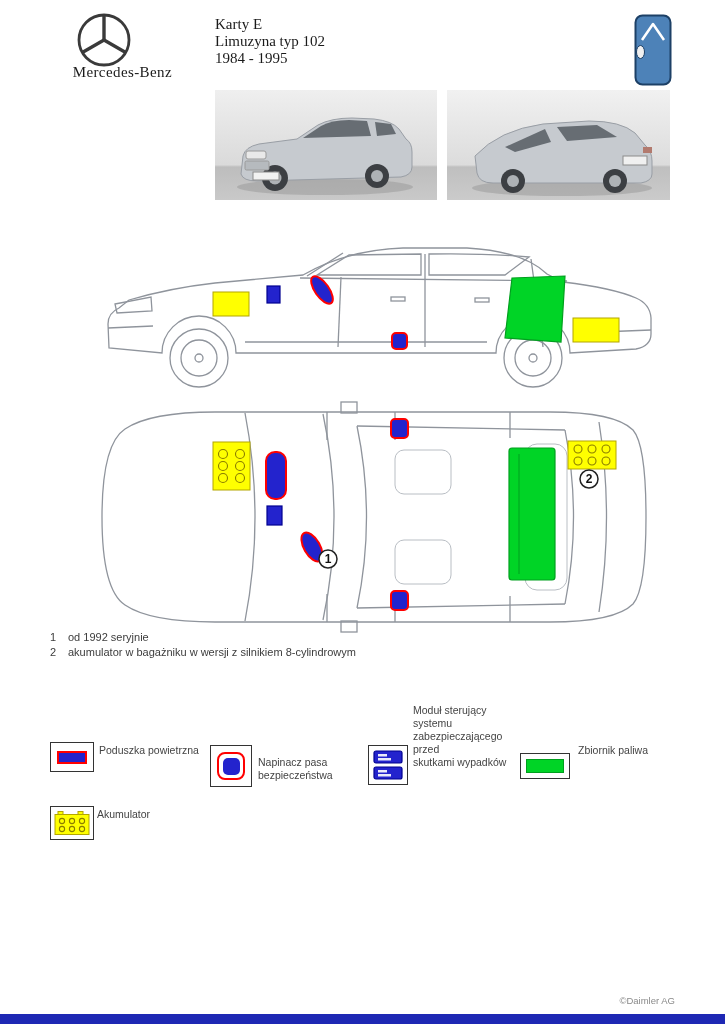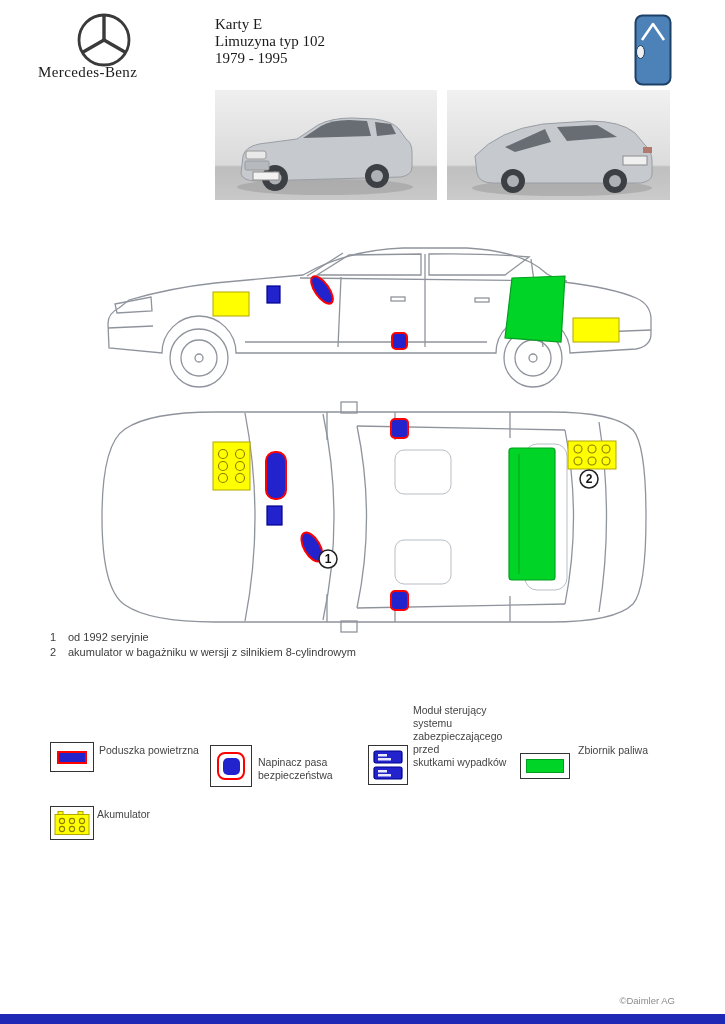--- a/index.html
+++ b/index.html
@@ -12,21 +12,21 @@
     --marker-green-dark:#00a01e;
     --footer-bar:#1e28b4;
     --rescue-icon-blue:#4d82b8;
   }
   *{box-sizing:border-box;margin:0;padding:0}
   body{margin:0;background:#e8e8e8;font-family:"Liberation Sans",sans-serif}
   .page{position:relative;width:725px;height:1024px;background:#ffffff;overflow:hidden}
   .abs{position:absolute}
 
   .title-block{left:215px;top:16px;font-family:"Liberation Serif",serif;font-size:15px;line-height:17px;color:#1a1a1a}
-  .brand-text{left:38px;top:64px;width:134px;text-align:left;font-family:"Liberation Serif",serif;font-size:15px;letter-spacing:.4px;color:#1a1a1a}
+  .brand-text{left:38px;top:64px;width:134px;text-align:right;font-family:"Liberation Serif",serif;font-size:15px;letter-spacing:.4px;color:#1a1a1a}
 
   .photo{border:0;overflow:hidden}
 
   .notes{left:50px;top:630px;font-size:11px;color:#3c3c3c;line-height:14.5px}
   .note-row{display:flex}
   .note-num{width:18px;flex:none}
 
   .lg-box{background:#fff;border:1px solid #333;display:flex;align-items:center;justify-content:center}
   .lg-label{font-size:10.5px;line-height:13px;color:#444}
 
@@ -61,21 +61,21 @@
       <line x1="28" y1="28" x2="28" y2="4.5"></line>
       <line x1="28" y1="28" x2="7.6" y2="39.7"></line>
       <line x1="28" y1="28" x2="48.4" y2="39.7"></line>
     </g>
   </svg>
   <div class="abs brand-text">Mercedes-Benz</div>
 
   <div class="abs title-block">
     <div>Karty E</div>
     <div>Limuzyna typ 102</div>
-    <div>1979 - 1995</div>
+    <div>1984 - 1995</div>
   </div>
 
   <svg class="abs" style="left:634px;top:14px" width="38" height="72" viewBox="0 0 38 72">
     <rect x="1.5" y="1.5" width="35" height="69" rx="7" fill="var(--rescue-icon-blue)" stroke="#1d4066" stroke-width="2"></rect>
     <path d="M 8 26 L 19 10 L 30 26" fill="none" stroke="#ffffff" stroke-width="2.5" stroke-linejoin="round"></path>
     <ellipse cx="6.5" cy="38" rx="4" ry="6.5" fill="#f0f0f0" stroke="#1d4066" stroke-width="1"></ellipse>
   </svg>
 
   <svg class="abs photo" style="left:215px;top:90px" width="222" height="110" viewBox="0 0 222 110">
     <defs>

